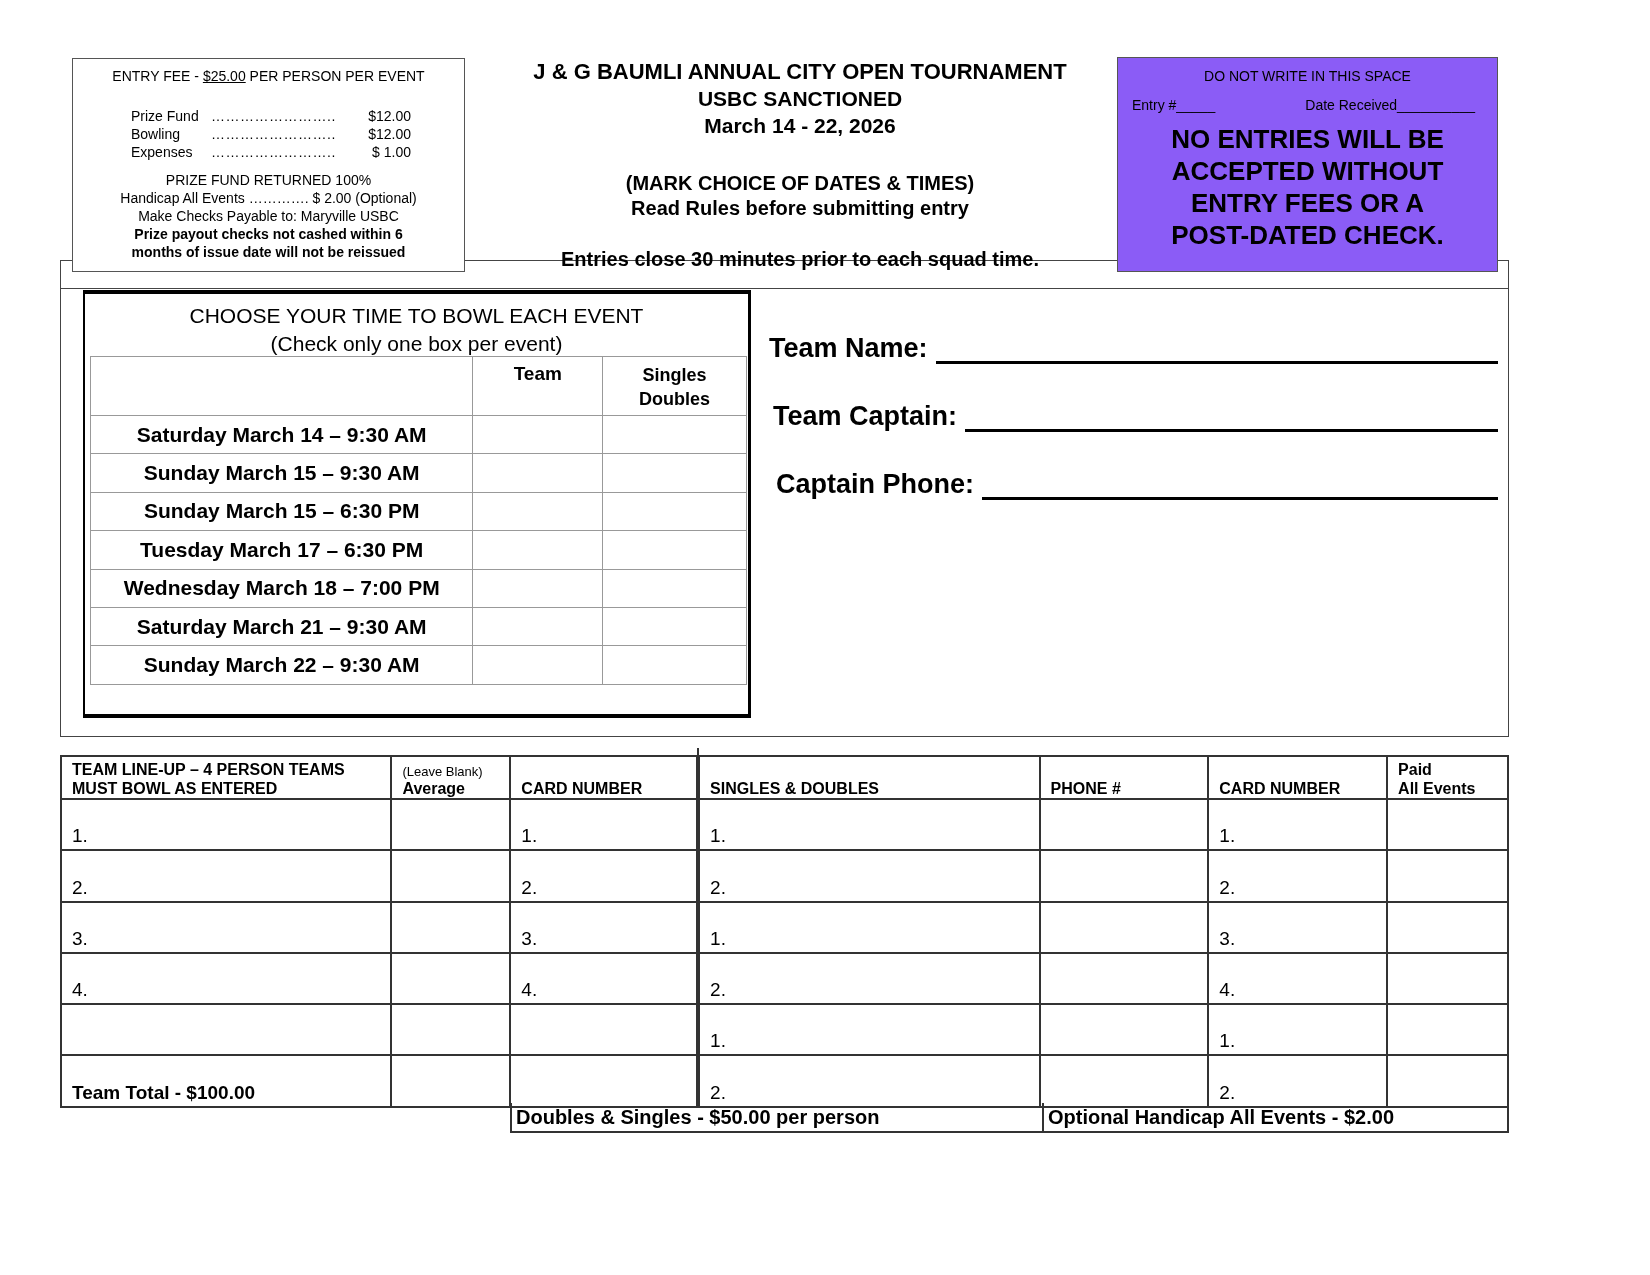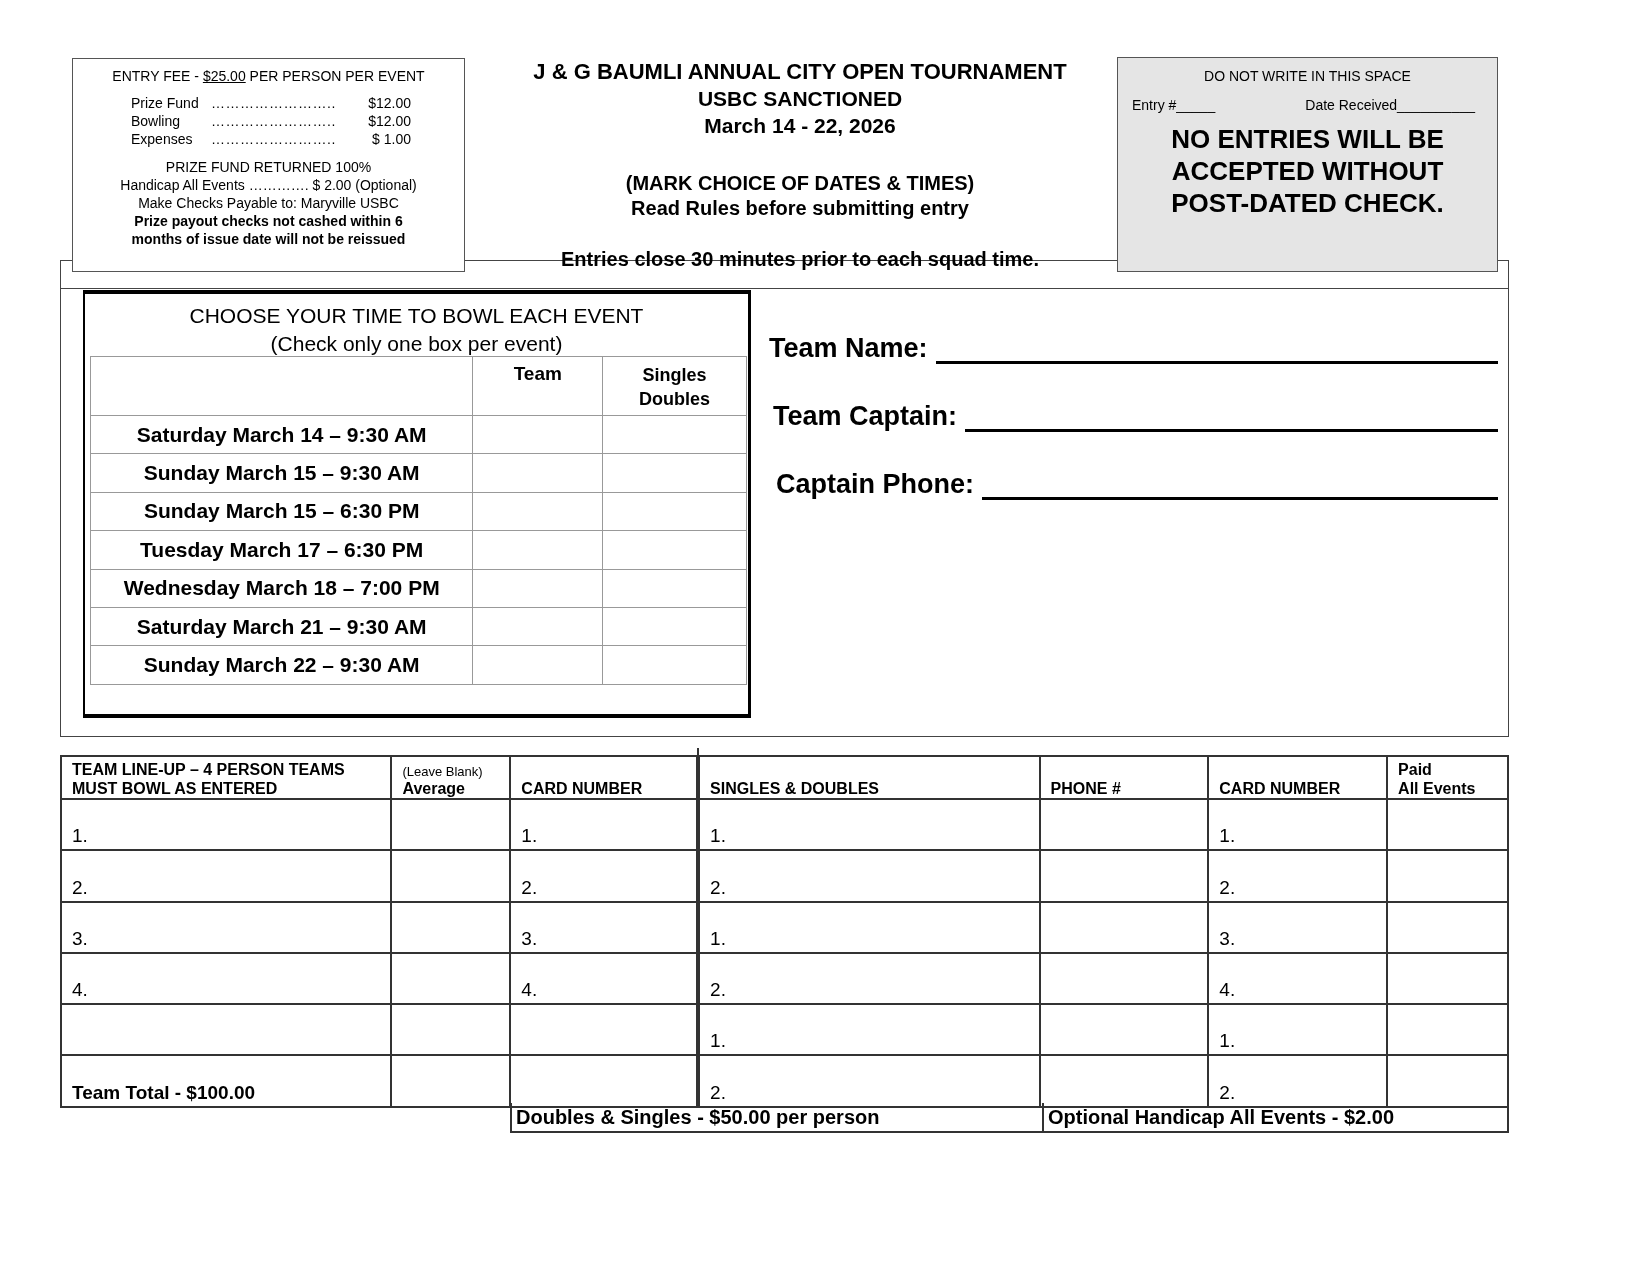--- a/index.html
+++ b/index.html
@@ -5,39 +5,39 @@
   * { box-sizing: border-box; margin: 0; padding: 0; }
   html, body { width: 1650px; height: 1275px; background: #fff; overflow: hidden; }
   body { font-family: "Liberation Sans", sans-serif; color: #000; position: relative; }
 
   .abs { position: absolute; }
 
   
   #fee-box { left: 72px; top: 58px; width: 393px; height: 214px; border: 1.5px solid #555; background: #fff; z-index: 3; text-align: center; }
   #fee-box .fee-title { font-size: 14px; margin-top: 9px; }
   #fee-box .fee-title u { text-decoration: underline; }
-  .fee-lines { font-size: 14px; margin-top: 10px; line-height: 18px; }
+  .fee-lines { font-size: 14px; margin-top: 23px; line-height: 18px; }
   .fee-line { display: flex; justify-content: flex-start; padding-left: 58px; }
   .fee-line .lbl { width: 80px; text-align: left; }
   .fee-line .dots { width: 140px; text-align: left; overflow: hidden; white-space: nowrap; letter-spacing: 0.5px; }
   .fee-line .amt { width: 60px; text-align: right; }
   .fee-notes { font-size: 14px; margin-top: 10px; line-height: 18px; }
   .fee-warn { font-size: 14px; font-weight: bold; line-height: 18px; }
 
   
   #header { left: 480px; top: 58px; width: 640px; text-align: center; z-index: 3; }
   #header .t1 { font-size: 22px; font-weight: bold; line-height: 27px; }
   #header .t2 { font-size: 21px; font-weight: bold; line-height: 27px; }
   #header .t3 { font-size: 21px; font-weight: bold; line-height: 28px; }
   #header .mark { font-size: 20px; font-weight: bold; margin-top: 31px; line-height: 24px; }
   #header .read { font-size: 20px; font-weight: bold; line-height: 26px; }
   #header .close { font-size: 20px; font-weight: bold; margin-top: 26px; line-height: 24px; }
 
   
-  #office-box { left: 1117px; top: 57px; width: 381px; height: 215px; border: 1.5px solid #555; background: #e5e5e5; z-index: 3; text-align: center; }
+  #office-box { left: 1117px; top: 57px; width: 381px; height: 215px; border: 1.5px solid #555; background: #8b5cf6; z-index: 3; text-align: center; }
   #office-box .dnw { font-size: 14px; margin-top: 10px; }
   #office-box .rec { font-size: 14px; margin-top: 13px; display: flex; justify-content: space-between; padding: 0 22px 0 14px; }
   #office-box .warn { font-size: 26px; font-weight: bold; line-height: 32px; margin-top: 10px; }
 
   
   #main-box { left: 60px; top: 260px; width: 1449px; height: 477px; border: 1.5px solid #444; z-index: 1; }
   #main-box .inner-line { position: absolute; left: 0; right: 0; top: 27px; border-top: 1.5px solid #444; }
 
   #choose-box { left: 83px; top: 290px; width: 668px; height: 428px; border-top: 4px solid #000; border-left: 2px solid #000; border-right: 3px solid #000; border-bottom: 4px solid #000; background: #fff; z-index: 2; }
   #choose-box .c-title { text-align: center; font-size: 21px; line-height: 28px; margin-top: 8px; }
@@ -116,20 +116,21 @@
 
 <div id="office-box" class="abs">
   <div class="dnw">DO NOT WRITE IN THIS SPACE</div>
   <div class="rec">
     <span>Entry #_____</span>
     <span>Date Received__________</span>
   </div>
   <div class="warn">
     <div>NO ENTRIES WILL BE</div>
     <div>ACCEPTED WITHOUT</div>
+    <div>ENTRY FEES OR A</div>
     <div>POST-DATED CHECK.</div>
   </div>
 </div>
 
 <div id="main-box" class="abs">
   <div class="inner-line"></div>
 </div>
 
 <div id="choose-box" class="abs">
   <div class="c-title">

